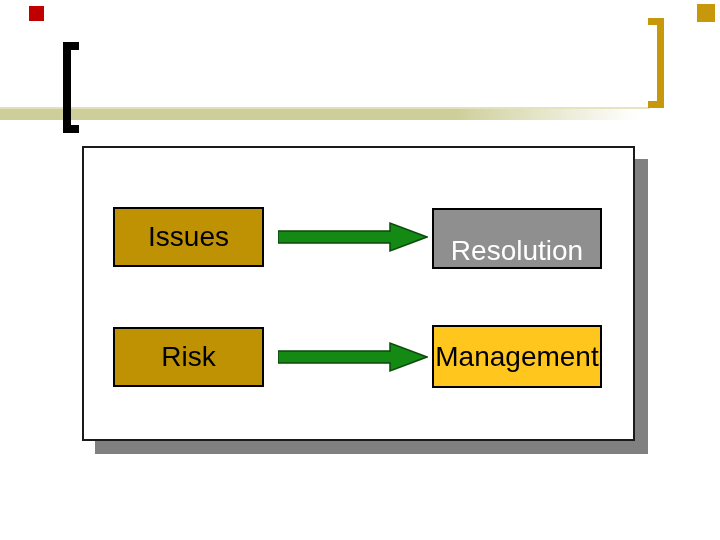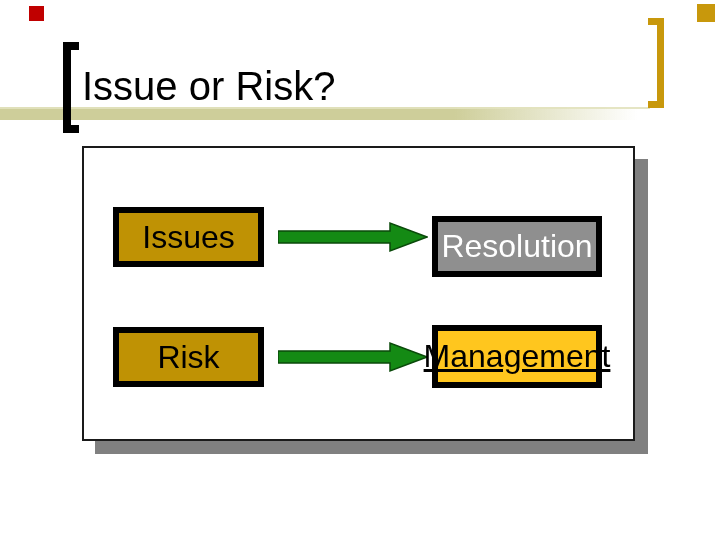--- a/index.html
+++ b/index.html
@@ -35,48 +35,47 @@
     font-size:40px;line-height:1.0;color:#000;white-space:nowrap;
   }
   
   .main-box{
     position:absolute;left:82px;top:146px;width:553px;height:295px;
     box-sizing:border-box;background:#fff;border:2px solid #1a1a1a;
     box-shadow:13px 13px 0 0 #808080;
   }
   
   .node{
-    position:absolute;box-sizing:border-box;border:6px solid #000000;
+    position:absolute;box-sizing:border-box;border:2px solid #000000;
     display:flex;align-items:center;justify-content:center;
-    font-size:32px;color:#000;
+    font-size:28px;color:#000;
   }
   .src{left:29px;width:151px;height:60px;}
   .tgt{left:348px;width:170px;height:61px;}
   .row0 .src{top:59px;}
-  .row0 .tgt{top:68px;}
+  .row0 .tgt{top:60px;align-items:flex-end;}
   .row1 .src{top:179px;}
   .row1 .tgt{top:177px;height:63px;}
   .arrow{position:absolute;left:194px;width:150px;height:36px;}
   .row0 .arrow{top:71px;}
   .row1 .arrow{top:191px;}
 </style>
 </head>
 <body>
 
 <div class="slide">
 
   <div class="sq sq-red" style="background-color: rgb(192, 0, 0);"></div>
   <div class="sq sq-gold" style="background-color: rgb(200, 152, 12);"></div>
 
   <div class="bracket-left"></div>
   <div class="bracket-right"></div>
 
   <div class="accent-line"></div>
 
-  <h1 class="slide-title" style="margin:0;font-weight:normal;">Issue or Risk?</h1>
 
   <div class="main-box">
 
     <div class="row0">
       <div class="node src" style="background-color: rgb(191, 146, 4);">
         <span>Issues</span>
       </div>
       <svg class="arrow" viewBox="0 0 150 36" xmlns="http://www.w3.org/2000/svg">
         <polygon points="0,12 112,12 112,4 149,18 112,32 112,24 0,24" stroke-width="1.5" stroke="#0A4A0A" style="fill: rgb(20, 138, 20);"></polygon>
       </svg>
@@ -85,19 +84,19 @@
       </div>
     </div>
 
     <div class="row1">
       <div class="node src" style="background-color: rgb(191, 146, 4);">
         <span>Risk</span>
       </div>
       <svg class="arrow" viewBox="0 0 150 36" xmlns="http://www.w3.org/2000/svg">
         <polygon points="0,12 112,12 112,4 149,18 112,32 112,24 0,24" stroke-width="1.5" stroke="#0A4A0A" style="fill: rgb(20, 138, 20);"></polygon>
       </svg>
-      <div class="node tgt" style="background-color: rgb(255, 198, 30); text-decoration: underline;">
+      <div class="node tgt" style="background-color: rgb(255, 198, 30);">
         <span style="color: rgb(0, 0, 0);">Management</span>
       </div>
     </div>
 
   </div>
 </div>
 
 </body></html>

